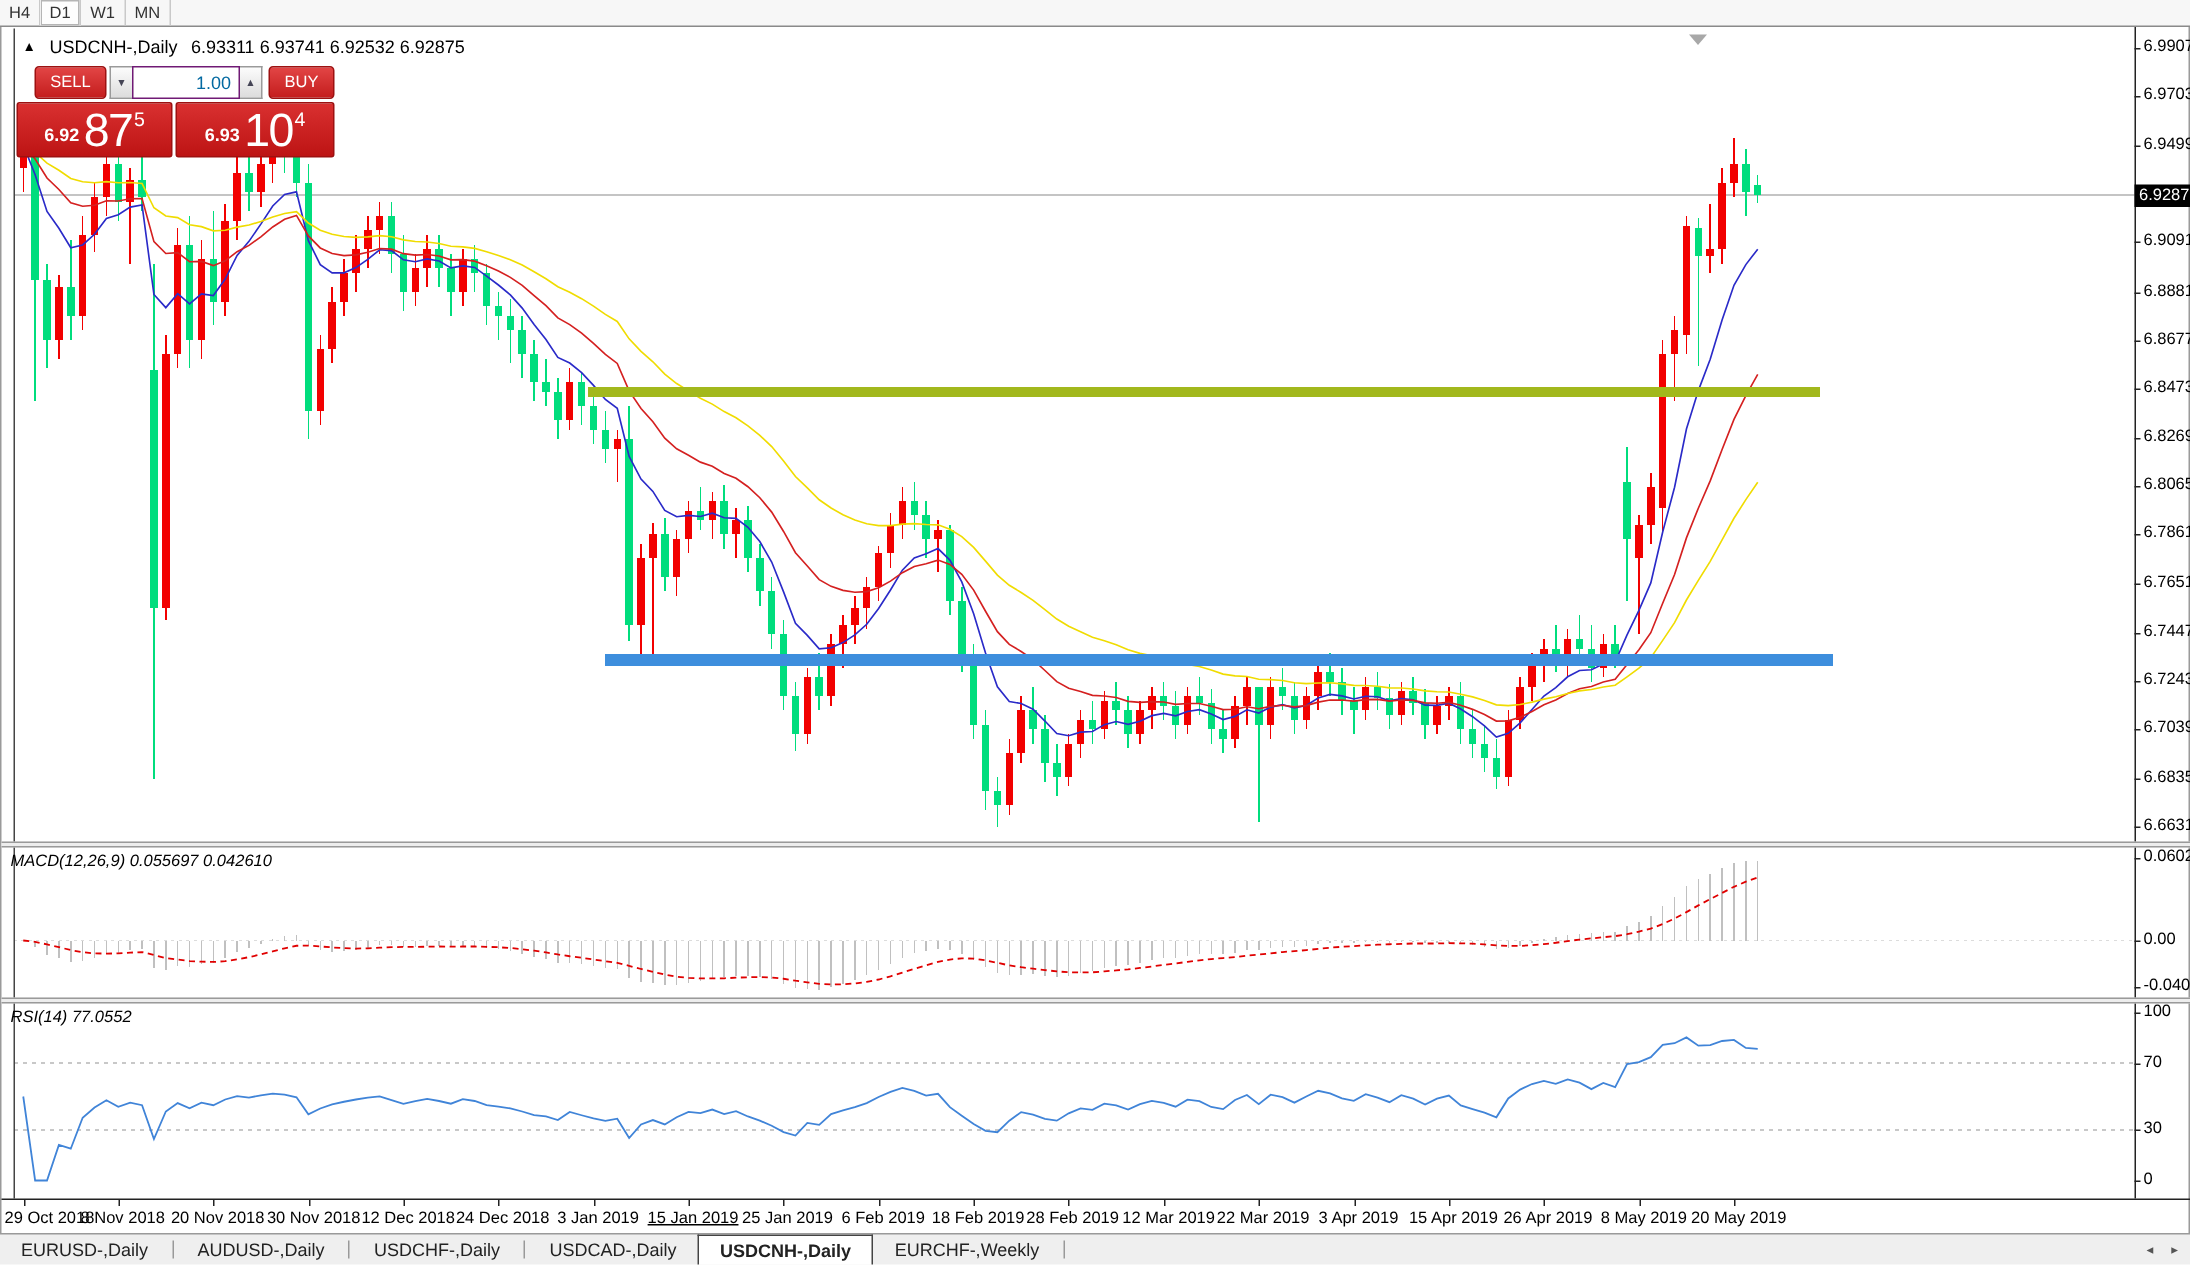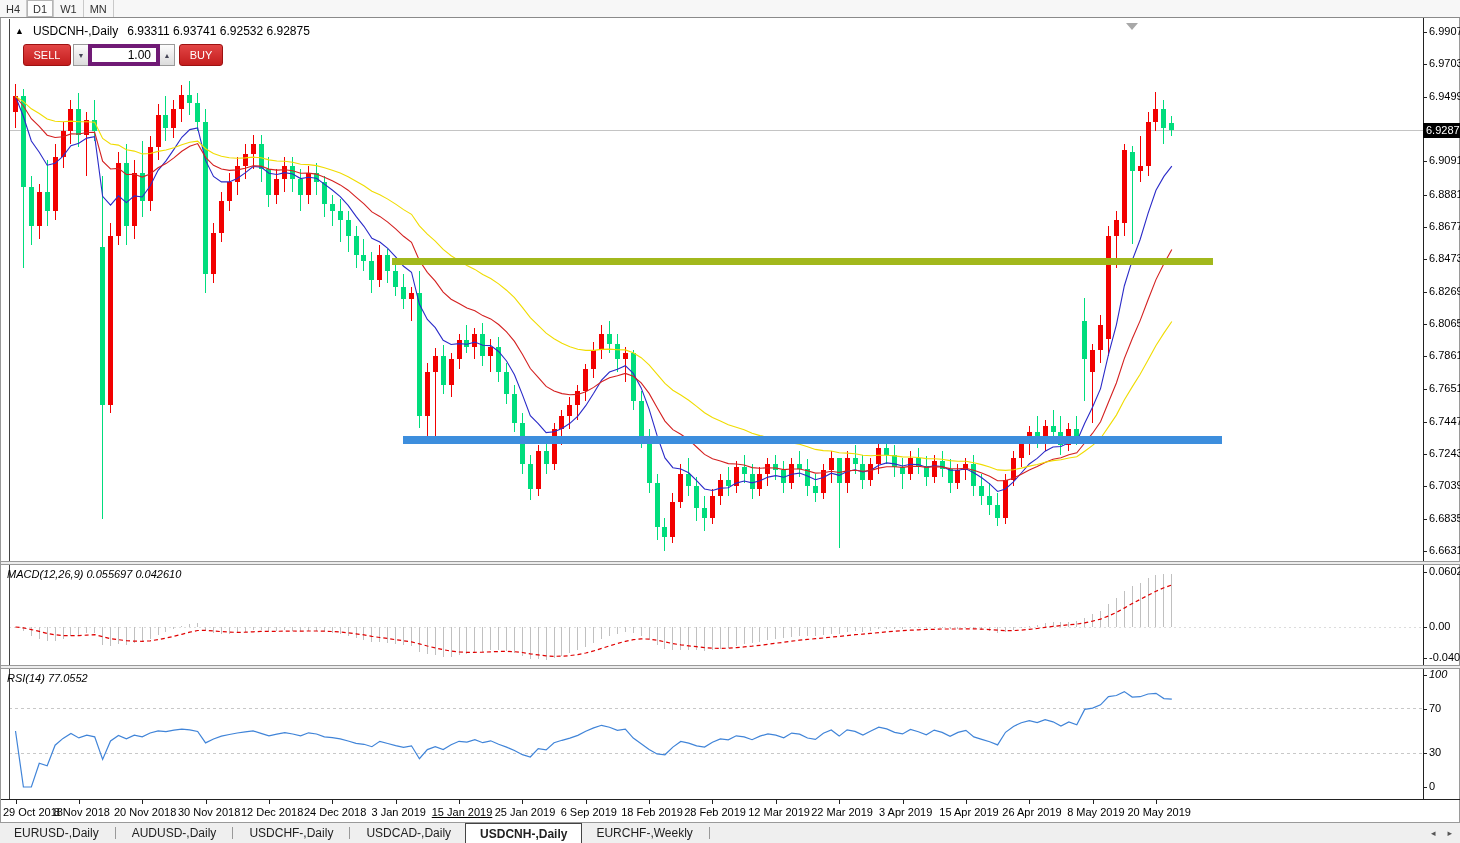--- a/index.html
+++ b/index.html
@@ -37,21 +37,21 @@
   
   .trade-panel{position:absolute;left:10px;top:26px;width:212px;}
   .tp-row1{display:flex;height:22px;justify-content:flex-end;}
   .tp-btn{color:#fff;font-size:11px;display:flex;align-items:center;justify-content:center;
     background:linear-gradient(#e24545,#c41d1d);border:1px solid #9d1111;border-radius:3px;cursor:pointer;}
   .tp-sell{width:48px;} .tp-buy{width:44px;margin-left:2px;}
   .tp-spin{width:15px;background:linear-gradient(#fcfcfc,#dcdcdc);border:1px solid #9a9a9a;
     color:#445;font-size:7px;display:flex;align-items:center;justify-content:center;cursor:pointer;}
   .tp-spin.dn{margin-left:2px;border-right:none;}
   .tp-spin.up{margin-right:2px;border-left:none;}
-  .tp-vol{width:72px;border:4px solid #701a75;font-size:12px;text-align:right;padding:0 5px;color:#000000;outline:none;}
+  .tp-vol{width:72px;border:1px solid #701a75;font-size:12px;text-align:right;padding:0 5px;color:#0369a1;outline:none;}
   .tp-row2{display:flex;margin-top:2px;height:37px;}
   .tp-quote{background:linear-gradient(#d93030,#bd1414);border:1px solid #9d1111;border-radius:2px;
     color:#fff;display:flex;align-items:flex-end;justify-content:center;padding-bottom:3px;cursor:pointer;}
   .tp-quote.sell{width:104px;} .tp-quote.buy{width:106px;margin-left:2px;}
   .q-small{font-size:12px;font-weight:bold;margin:0 3px 4px 0;}
   .q-big{font-size:31px;line-height:28px;font-weight:normal;letter-spacing:-1px;}
   .q-sup{font-size:13px;margin:0 0 14px 1px;}
   
   .tabbar{position:absolute;left:0;top:822px;width:1460px;height:21px;background:#efefef;
     border-top:1px solid #9a9a9a;display:flex;align-items:stretch;font-size:12px;color:#222;}
@@ -549,20 +549,32 @@
       <button class="tp-btn tp-sell">SELL</button>
       <button class="tp-spin dn">
           <span>▼</span>
         </button>
       <input class="tp-vol" value="1.00" style="">
       <button class="tp-spin up">
           <span>▲</span>
         </button>
       <button class="tp-btn tp-buy">BUY</button>
     </div>
+    <div class="tp-row2">
+      <div class="tp-quote sell">
+        <span class="q-small">6.92</span>
+          <span class="q-big">87</span>
+          <span class="q-sup">5</span>
+      </div>
+      <div class="tp-quote buy">
+        <span class="q-small">6.93</span>
+          <span class="q-big">10</span>
+          <span class="q-sup">4</span>
+      </div>
+    </div>
   </div>
 
   <div class="ind-label" style="top:550px;">MACD(12,26,9) 0.055697 0.042610</div>
   <div class="ind-label" style="top:654px;">RSI(14) 77.0552</div>
 
   <div id="axis-labels">
       <div class="axis-tick" style="top:14px;"></div>
       <div class="axis-label" style="top:7px;">6.99070</div>
       <div class="axis-tick" style="top:46px;"></div>
       <div class="axis-label" style="top:39px;">6.97030</div>
@@ -595,21 +607,21 @@
       <div class="axis-tick" style="top:533px;"></div>
       <div class="axis-label" style="top:526px;">6.66310</div>
       <div class="price-tag" style="top:105px;">6.92875</div>
       <div class="axis-tick" style="top:554px;"></div>
       <div class="axis-label" style="top:547px;">0.060274</div>
       <div class="axis-tick" style="top:609px;"></div>
       <div class="axis-label" style="top:602px;">0.00</div>
       <div class="axis-tick" style="top:640px;"></div>
       <div class="axis-label" style="top:633px;">-0.040412</div>
       <div class="axis-tick" style="top:657px;"></div>
-      <div class="axis-label" style="top:650px;font-style:italic;">100</div>
+      <div class="axis-label" style="top:650px;">100</div>
       <div class="axis-tick" style="top:691px;"></div>
       <div class="axis-label" style="top:684px;">70</div>
       <div class="axis-tick" style="top:735px;"></div>
       <div class="axis-label" style="top:728px;">30</div>
       <div class="axis-tick" style="top:769px;"></div>
       <div class="axis-label" style="top:762px;">0</div>
       <div class="time-tick" style="left:15px;"></div>
       <div class="time-label" style="left: 2px;">29 Oct 2018</div>
       <div class="time-tick" style="left:78px;"></div>
       <div class="time-label" style="left: 78px; transform: translateX(-45%);">8 Nov 2018</div>
@@ -621,21 +633,21 @@
       <div class="time-label" style="left: 268px; transform: translateX(-45%);">12 Dec 2018</div>
       <div class="time-tick" style="left:331px;"></div>
       <div class="time-label" style="left: 331px; transform: translateX(-45%);">24 Dec 2018</div>
       <div class="time-tick" style="left:395px;"></div>
       <div class="time-label" style="left: 395px; transform: translateX(-45%);">3 Jan 2019</div>
       <div class="time-tick" style="left:458px;"></div>
       <div class="time-label" style="left: 458px; transform: translateX(-45%); text-decoration: underline;">15 Jan 2019</div>
       <div class="time-tick" style="left:521px;"></div>
       <div class="time-label" style="left: 521px; transform: translateX(-45%);">25 Jan 2019</div>
       <div class="time-tick" style="left:585px;"></div>
-      <div class="time-label" style="left: 585px; transform: translateX(-45%);">6 Sep 2019</div>
+      <div class="time-label" style="left: 585px; transform: translateX(-45%);">6 Feb 2019</div>
       <div class="time-tick" style="left:648px;"></div>
       <div class="time-label" style="left: 648px; transform: translateX(-45%);">18 Feb 2019</div>
       <div class="time-tick" style="left:711px;"></div>
       <div class="time-label" style="left: 711px; transform: translateX(-45%);">28 Feb 2019</div>
       <div class="time-tick" style="left:775px;"></div>
       <div class="time-label" style="left: 775px; transform: translateX(-45%);">12 Mar 2019</div>
       <div class="time-tick" style="left:838px;"></div>
       <div class="time-label" style="left: 838px; transform: translateX(-45%);">22 Mar 2019</div>
       <div class="time-tick" style="left:902px;"></div>
       <div class="time-label" style="left: 902px; transform: translateX(-45%);">3 Apr 2019</div>

